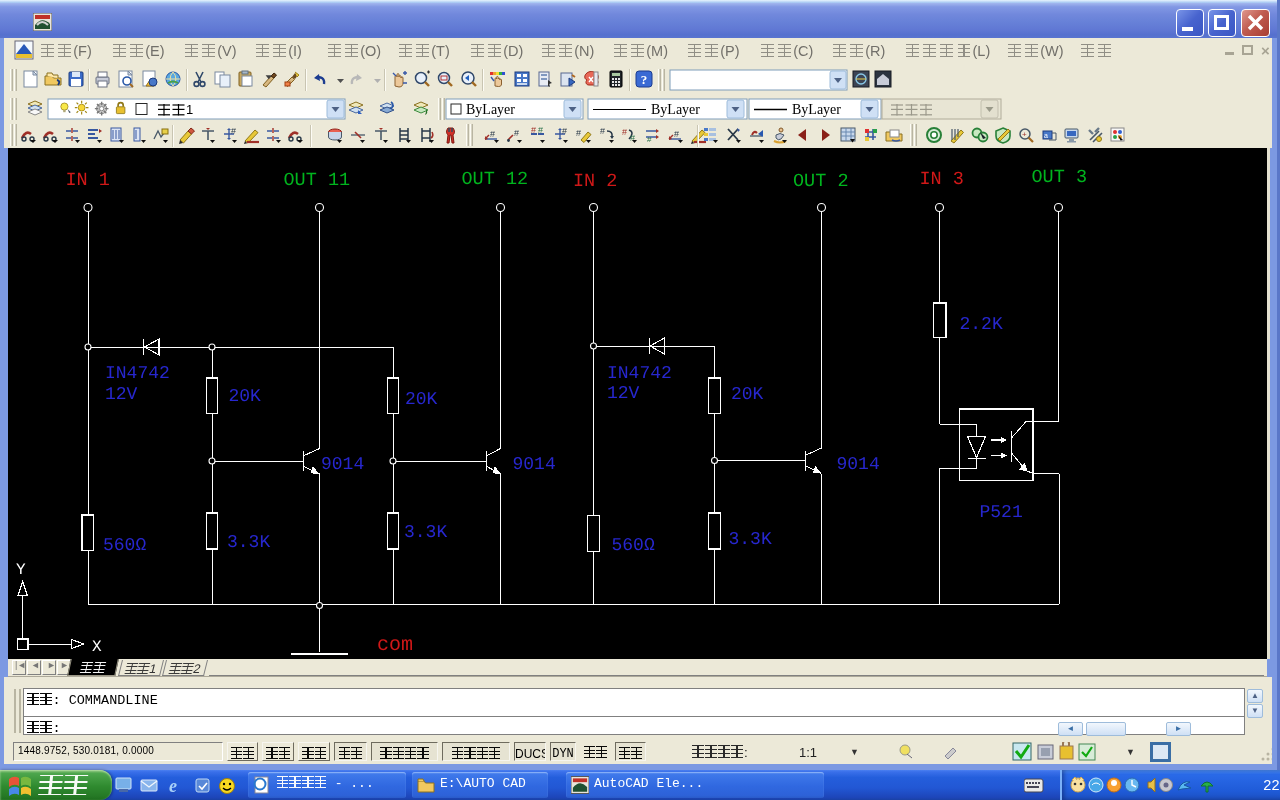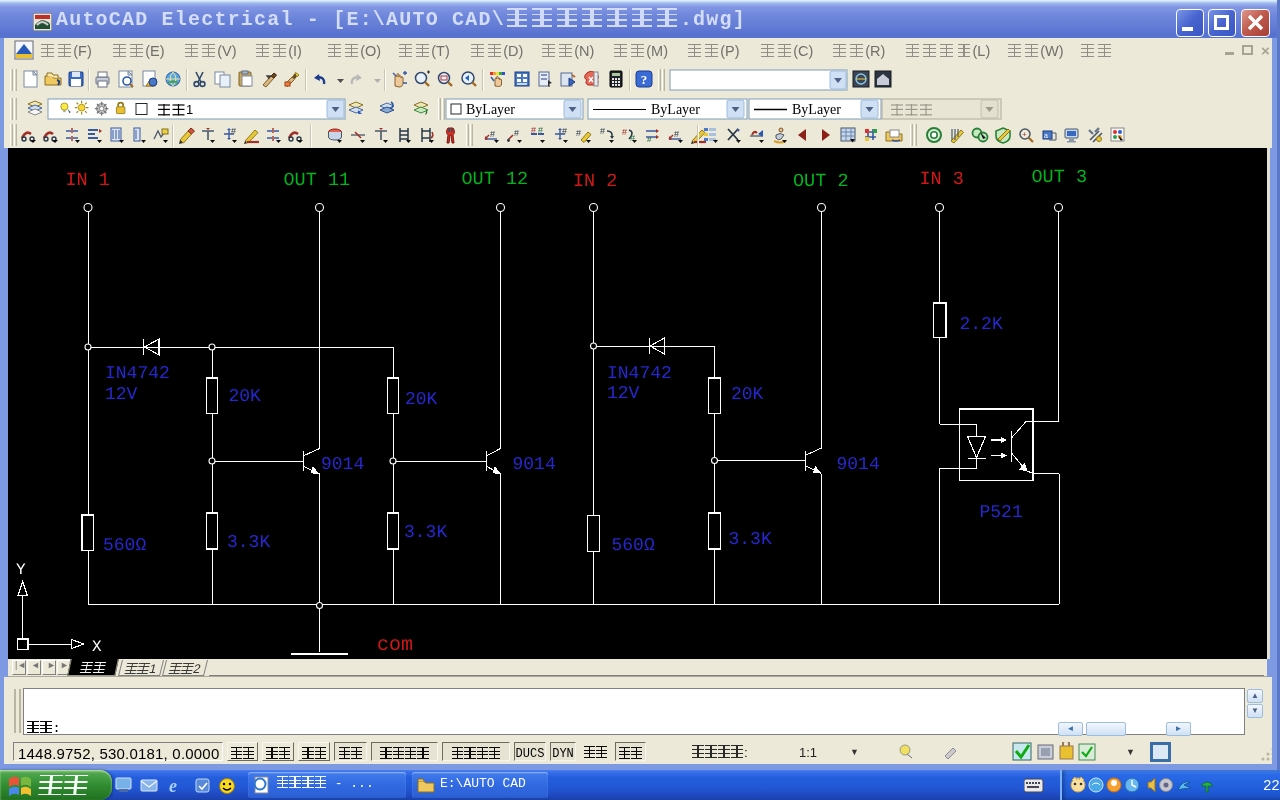--- a/index.html
+++ b/index.html
@@ -57,21 +57,21 @@
 #cmdbox{position:absolute;left:19px;top:11px;width:1222px;height:47px;background:#fff;border:1px solid #808080}
 #cmdhist{position:absolute;left:0;top:0;width:1220px;height:28px;border-bottom:1px solid #808080;
  font:13.5px "Liberation Mono",monospace;padding:4px 2px;color:#000}
 #cmdcur{position:absolute;left:2px;top:32px;font:13.5px "Liberation Mono",monospace;color:#000}
 #cmdvsb{position:absolute;left:1243px;top:12px;width:17px;height:30px}
 .sbtn{position:absolute;left:0;width:16px;height:14px;line-height:12px;background:linear-gradient(to bottom,#f2f7fd,#cfe0f5);
  border:1px solid #9ebcdb;border-radius:2px;color:#4d6185;font-size:8px;text-align:center;line-height:12px}
 
 #statusbar{left:4px;top:740px;width:1268px;height:24px;background:#ece9d8;font-size:12.5px;color:#000}
 #coord{position:absolute;left:9px;top:2px;width:210px;height:19px;border:1px solid;
- border-color:#808080 #fff #fff #808080;font-size:15px;padding:2px 0 0 4px;letter-spacing:.2px}
+ border-color:#808080 #fff #fff #808080;font-size:10px;padding:2px 0 0 4px;letter-spacing:.2px}
 .stbtn{position:absolute;top:2px;height:19px;padding:2.5px 0 0;text-align:center;font-size:12px;white-space:nowrap;overflow:hidden}
 .stbtn .hz{margin:0 .5px}
 .up{border:1px solid;border-color:#f6f5ef #6e6b5e #6e6b5e #f6f5ef}
 .dn{border:1px solid;border-color:#6e6b5e #f6f5ef #f6f5ef #6e6b5e;background:#e6e3d2}
 
 #taskbar{left:0;top:770px;width:1280px;height:30px;
  background:linear-gradient(to bottom,#4b80f0 0,#3a70ea 6%,#245edc 25%,#2257d4 60%,#1d45b8 92%,#1941a5 100%)}
 #startbtn{left:0;top:0;width:112px;height:30px;border-radius:0 12px 12px 0;
  background:linear-gradient(to bottom,#7aba6e 0,#4ca54c 12%,#2f8a2f 55%,#267a26 85%,#1e6e1e 100%);
  box-shadow:inset 0 1px 2px #b8e0a8, 1px 0 3px rgba(0,0,0,.4)}
@@ -86,21 +86,20 @@
  border-left:2px solid #7ab0f8;box-shadow:inset 2px 0 4px rgba(0,0,30,.35)}
 #time{position:absolute;right:23px;top:7px;color:#fff;font-size:14.5px;letter-spacing:.3px}
 </style></head><body>
 <div id="titlebar" class="abs">
     <svg id="ticon" class="abs" width="19" height="18" viewBox="0 0 19 18">
       <rect x="0" y="0" width="19" height="18" fill="#e8e4da" stroke="#555"></rect>
       <path d="M2 12q7-9 15-1v5H2z" fill="#205030"></path>
       <path d="M4 12q5-6 11 0" fill="none" stroke="#d0d0d0" stroke-width="2"></path>
       <rect x="2" y="2" width="15" height="4" fill="#c03028"></rect>
     </svg>
-    <div id="ttext" class="abs">AutoCAD Electrical - [E:\AUTO CAD\<i class="hzb"></i><i class="hzb"></i><i class="hzb"></i><i class="hzb"></i><i class="hzb"></i><i class="hzb"></i><i class="hzb"></i>.dwg]</div>
     <div id="btnmin" class="wbtn abs">
       <span style="position:absolute;left:5px;top:17px;width:11px;height:4px;background:#fff"></span>
     </div>
     <div id="btnmax" class="wbtn abs">
       <span style="position:absolute;left:5px;top:5px;width:15px;height:15px;border:3px solid #fff"></span>
     </div>
     <div id="btncls" class="wbtn abs"><svg width="27" height="26" viewBox="0 0 27 26">
         <path d="M7 6l13 13M20 6L7 19" stroke="#fff" stroke-width="3.4"></path>
       </svg></div>
   </div>
@@ -823,39 +822,40 @@
     <div id="tabM"><i class="hz"></i><i class="hz"></i></div>
     <div class="tabL" style="left:116px;width:42px"><i class="hz"></i><i class="hz"></i>1</div>
     <div class="tabL" style="left:160px;width:42px"><i class="hz"></i><i class="hz"></i>2</div>
     <div class="abs" style="left:205px;top:16px;width:1055px;height:1px;background:#808080"></div>
   </div>
 <div id="rframe2" class="abs"></div>
 <div id="cmdarea" class="abs">
     <span class="abs" style="left:10px;top:12px;width:2px;height:44px;background:#fdfcf5;border-right:2px solid #b9b5a2"></span>
     <span class="abs" style="left:15px;top:12px;width:2px;height:44px;background:#fdfcf5;border-right:2px solid #b9b5a2"></span>
     <div id="cmdbox">
+      <div id="cmdhist"><i class="hz"></i><i class="hz"></i>: COMMANDLINE</div>
       <div id="cmdcur"><i class="hz"></i><i class="hz"></i>:</div>
       <span class="abs sbtn" style="left:1034px;top:33px;width:25px;height:14px;color:#3a6ea5;line-height:11px">◄</span>
       <span class="abs" style="left:1062px;top:33px;width:40px;height:14px;background:linear-gradient(#f2f7fd,#cfe0f5);border:1px solid #9ebcdb;border-radius:2px"></span>
       <span class="abs sbtn" style="left:1142px;top:33px;width:25px;height:14px;color:#3a6ea5;line-height:11px">►</span>
     </div>
     <div id="cmdvsb">
       <span class="sbtn" style="top:0">▲</span>
       <span class="sbtn" style="top:15px">▼</span>
     </div>
   </div>
 <div id="statusbar" class="abs">
     <div id="coord">1448.9752, 530.0181, 0.0000</div>
     <span class="stbtn up" style="left:223px;width:31px;font-size:13px"><i class="hz"></i><i class="hz"></i></span>
     <span class="stbtn up" style="left:258px;width:32px;font-size:13px"><i class="hz"></i><i class="hz"></i></span>
     <span class="stbtn up" style="left:294px;width:32px;font-size:13px"><i class="hz"></i><i class="hz"></i></span>
     <span class="stbtn dn" style="left:330px;width:33px;font-size:13px"><i class="hz"></i><i class="hz"></i></span>
     <span class="stbtn dn" style="left:367px;width:67px;font-size:13px"><i class="hz"></i><i class="hz"></i><i class="hz"></i><i class="hz"></i></span>
     <span class="stbtn dn" style="left:438px;width:68px;font-size:13px"><i class="hz"></i><i class="hz"></i><i class="hz"></i><i class="hz"></i></span>
-    <span class="stbtn dn" style="left:510px;width:32px;font-size:12px;padding-top:3.5px;font-family:Liberation Mono, monospace">DUCS</span>
+    <span class="stbtn dn" style="left:510px;width:32px;font-size:12px;padding-top:3.5px;font-family:Liberation Sans, sans-serif">DUCS</span>
     <span class="stbtn dn" style="left:546px;width:26px;font-size:12px;padding-top:3.5px;font-family:'Liberation Mono',monospace">DYN</span>
     <span class="stbtn" style="left:575px;width:33px;font-size:13px"><i class="hz"></i><i class="hz"></i></span>
     <span class="stbtn dn" style="left:611px;width:31px;font-size:13px"><i class="hz"></i><i class="hz"></i></span>
     <span class="abs" style="left:687px;top:4.5px;font-size:13.5px;color:#222"><i class="hz"></i><i class="hz"></i><i class="hz"></i><i class="hz"></i>:</span>
     <span class="abs" style="left:795px;top:4.5px;font-size:13px;color:#222">1:1</span>
     <span class="abs" style="left:846px;top:7px;font-size:9px;color:#333">▼</span>
     <svg class="abs" style="left:893px;top:2px" width="220" height="20" viewBox="0 0 220 20">
       <circle cx="8" cy="8" r="5" fill="#f0e060" stroke="#998" stroke-width="1"></circle>
       <path d="M10 12l5 4" stroke="#667"></path>
       <path d="M48 14l8-8 3 3-8 8z" fill="#ccc" stroke="#889"></path>
@@ -909,20 +909,25 @@
       <path d="M109 12q4 4 8 0" stroke="#000" stroke-width="1.3" fill="none"></path>
     </svg>
     <div class="tkbtn abs" style="left:248px;width:158px"><svg class="abs" style="left:4px;top:3px" width="20" height="20" viewBox="0 0 20 20">
         <rect x="3" y="2" width="13" height="16" fill="#fff" stroke="#889"></rect>
         <circle cx="8" cy="9" r="5.5" fill="none" stroke="#2878d0" stroke-width="2"></circle>
       </svg><i class="hz"></i><i class="hz"></i><i class="hz"></i><i class="hz"></i> - ...</div>
     <div class="tkbtn abs" style="left:412px;width:136px"><svg class="abs" style="left:5px;top:5px" width="18" height="16" viewBox="0 0 18 16">
         <path d="M1 4h6l1.5 2H17v9H1z" fill="#f0c860" stroke="#8a7020"></path>
         <path d="M1 4V2h5l1 2" fill="#f0c860" stroke="#8a7020"></path>
       </svg>E:\AUTO CAD</div>
+    <div class="tkbtn abs" style="left:566px;width:258px"><svg class="abs" style="left:5px;top:4px" width="18" height="18" viewBox="0 0 19 18">
+        <rect x="0" y="0" width="19" height="18" fill="#e8e4da" stroke="#555"></rect>
+        <path d="M2 12q7-9 15-1v5H2z" fill="#205030"></path>
+        <rect x="2" y="2" width="15" height="4" fill="#c03028"></rect>
+      </svg>AutoCAD Ele...</div>
     <svg class="abs" style="left:1024px;top:8px" width="20" height="15" viewBox="0 0 20 15">
       <rect x="0" y="1" width="19" height="13" rx="2" fill="#e8e8e8" stroke="#445"></rect>
       <g fill="#445">
         <rect x="2" y="4" width="2" height="2"></rect>
         <rect x="5" y="4" width="2" height="2"></rect>
         <rect x="8" y="4" width="2" height="2"></rect>
         <rect x="11" y="4" width="2" height="2"></rect>
         <rect x="14" y="4" width="2" height="2"></rect>
         <rect x="3" y="8" width="12" height="2"></rect>
       </g>

